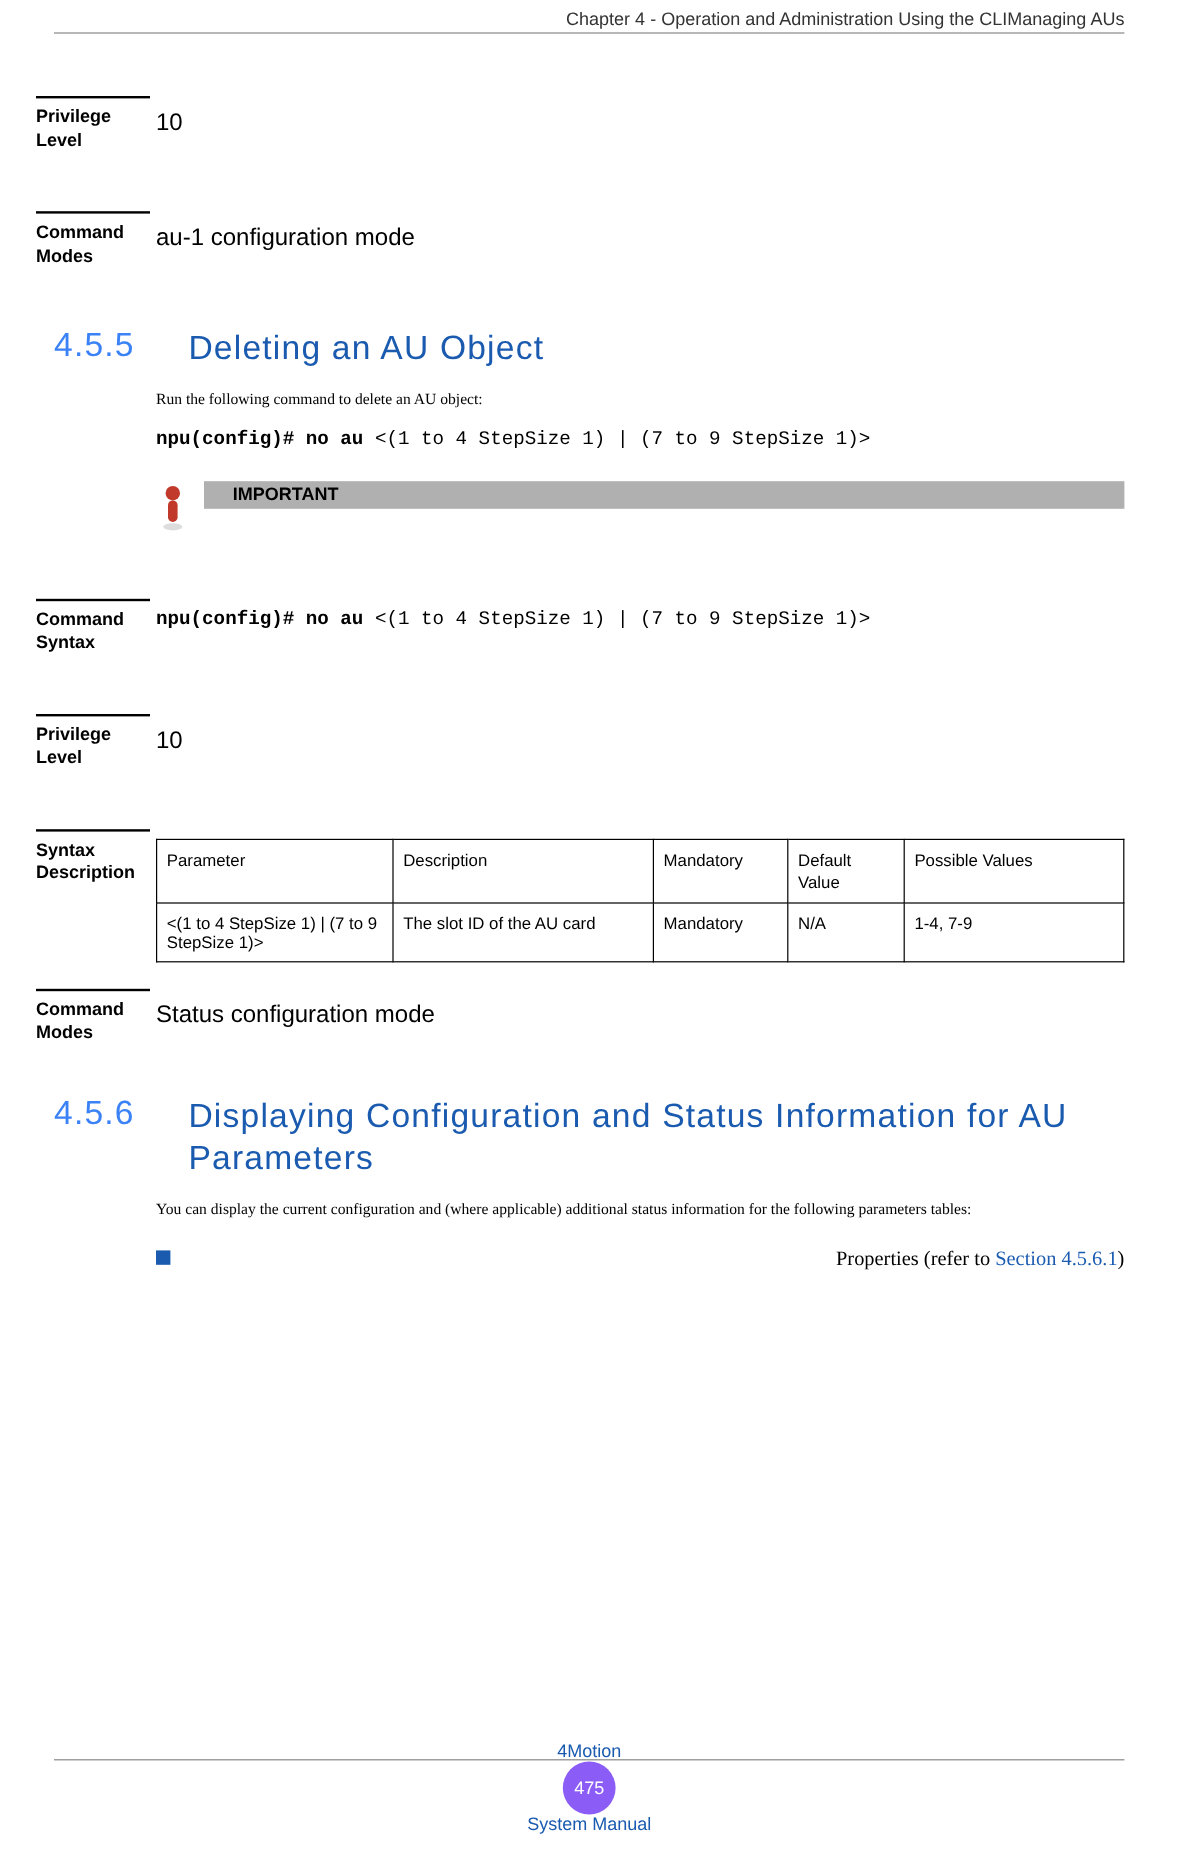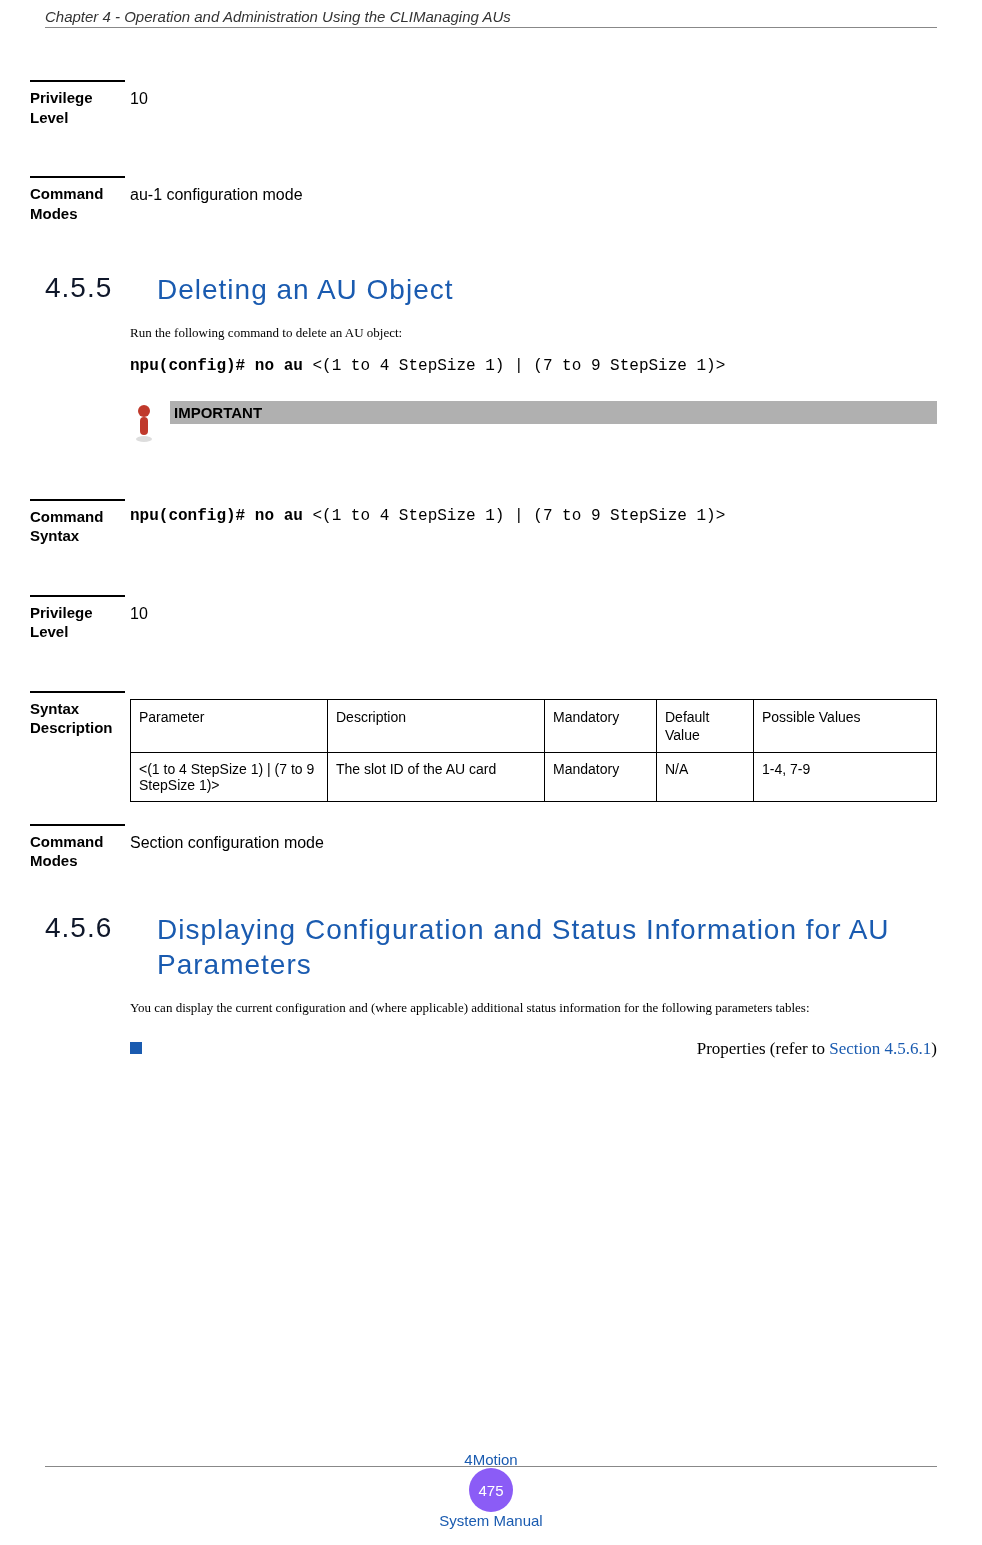--- a/index.html
+++ b/index.html
@@ -12,26 +12,25 @@
     color: #000;
     background: #fff;
     position: relative;
   }
   .page {
     padding: 0 45px;
     box-sizing: border-box;
   }
   .header-row {
     display: flex;
-    justify-content: flex-start;
+    justify-content: flex-end;
     font-size: 15px;
     color: #333;
     padding-top: 8px;
     padding-bottom: 2px;
-    font-style: italic;
   }
   .header-rule {
     border: 0;
     border-top: 1px solid #888;
     margin: 0;
   }
   .content {
     margin-left: 85px;
     position: relative;
   }
@@ -48,35 +47,35 @@
     content: "";
     display: block;
     width: 95px;
     height: 2px;
     background: #000;
     position: absolute;
     top: -8px;
     left: 0;
   }
   .value-text {
-    font-size: 16px;
+    font-size: 20px;
     line-height: 1.4;
   }
   .block {
     position: relative;
     margin-top: 56px;
     min-height: 40px;
   }
   .section-row {
     display: flex;
     align-items: flex-start;
     margin-top: 50px;
   }
   .section-num {
-    color: #0f172a;
+    color: #3b82f6;
     font-size: 28px;
     width: 112px;
     font-family: "Trebuchet MS", Verdana, sans-serif;
     letter-spacing: 1px;
     flex-shrink: 0;
   }
   .section-title {
     color: #1a5bb0;
     font-size: 28px;
     font-family: "Trebuchet MS", Verdana, sans-serif;
@@ -107,21 +106,21 @@
     height: 40px;
     margin-right: 12px;
     margin-top: 2px;
     flex-shrink: 0;
   }
   .important-content { flex: 1; }
   .important-header {
     background: #b0b0b0;
     font-weight: bold;
     font-size: 15px;
-    padding: 3px 4px;
+    padding: 3px 24px;
   }
   .important-body {
     font-size: 15px;
     padding: 8px 4px 4px 4px;
   }
   .syntax-table {
     border-collapse: collapse;
     width: 100%;
     margin-top: 0;
   }
@@ -259,21 +258,21 @@
           <td>Mandatory</td>
           <td>N/A</td>
           <td>1-4, 7-9</td>
         </tr>
       </tbody>
         </table>
     </div>
 
     <div class="block" style="margin-top:30px;">
       <div class="side-label">Command Modes</div>
-      <div class="value-text">Section configuration mode</div>
+      <div class="value-text">Status configuration mode</div>
     </div>
 
   </div>
 
   <div class="section-row" style="margin-top:40px;">
     <div class="section-num">4.5.6</div>
     <div class="section-title">Displaying Configuration and Status Information for AU Parameters</div>
   </div>
 
   <div class="content">

